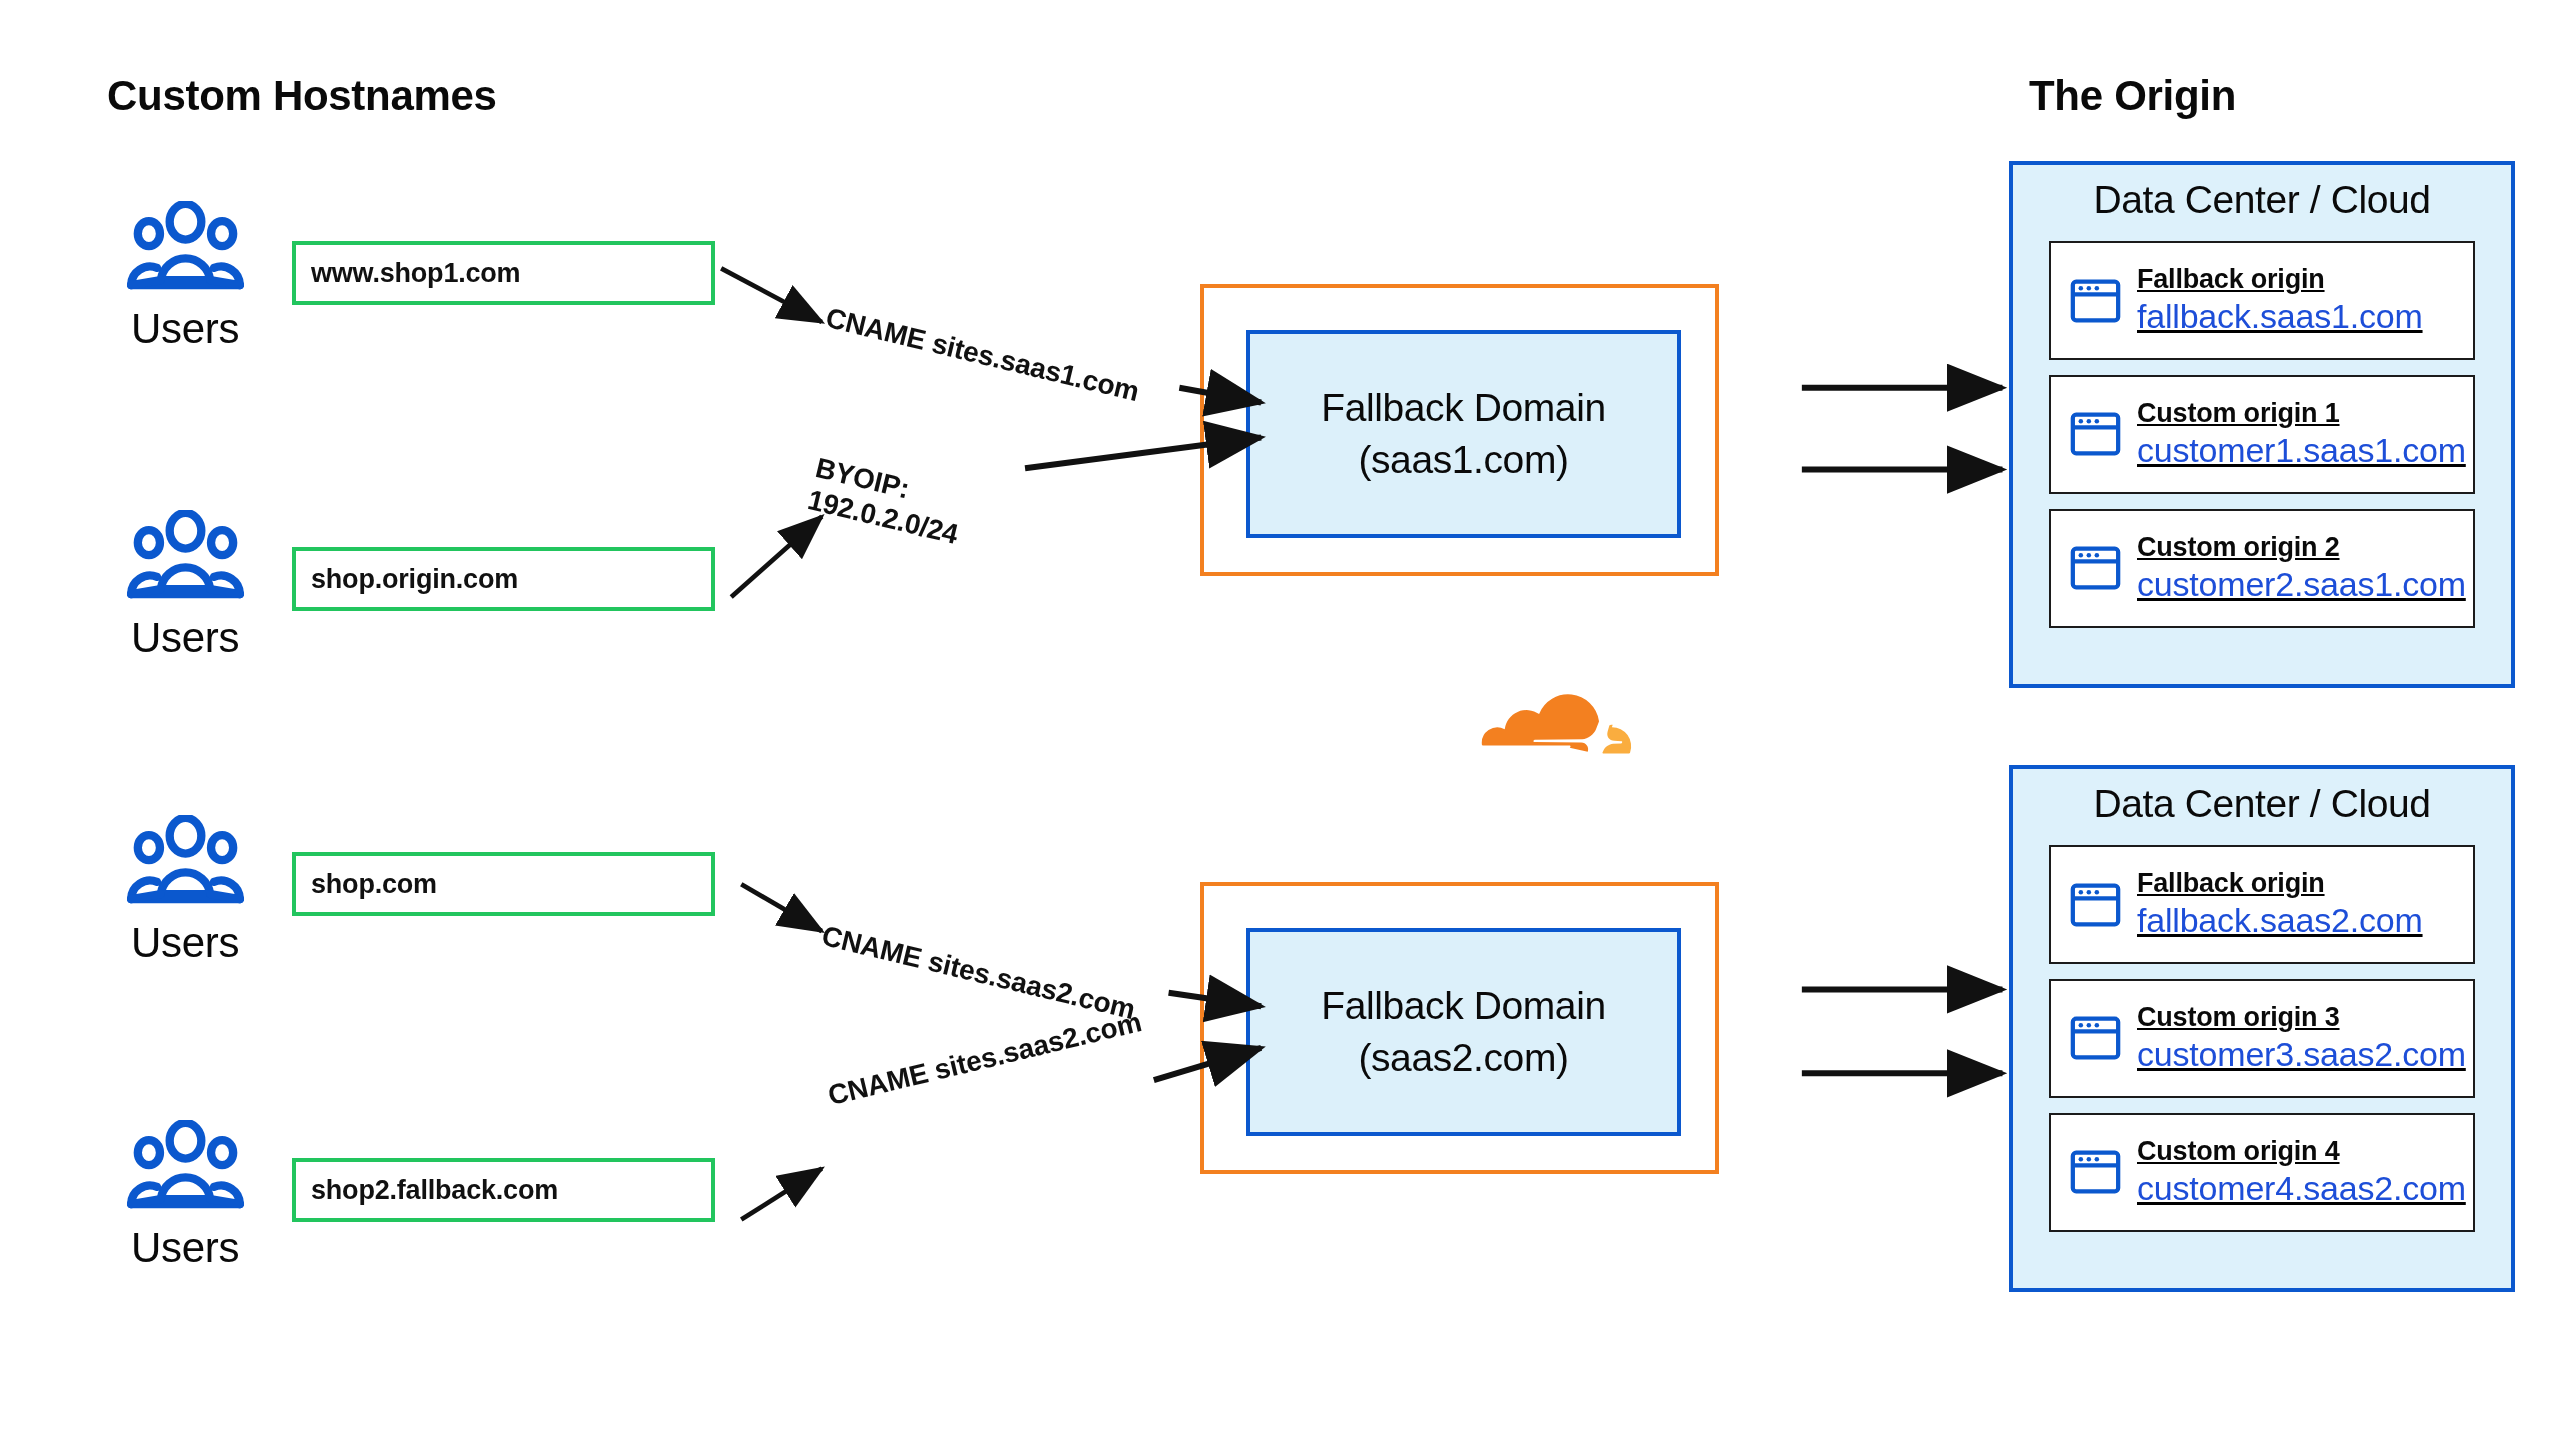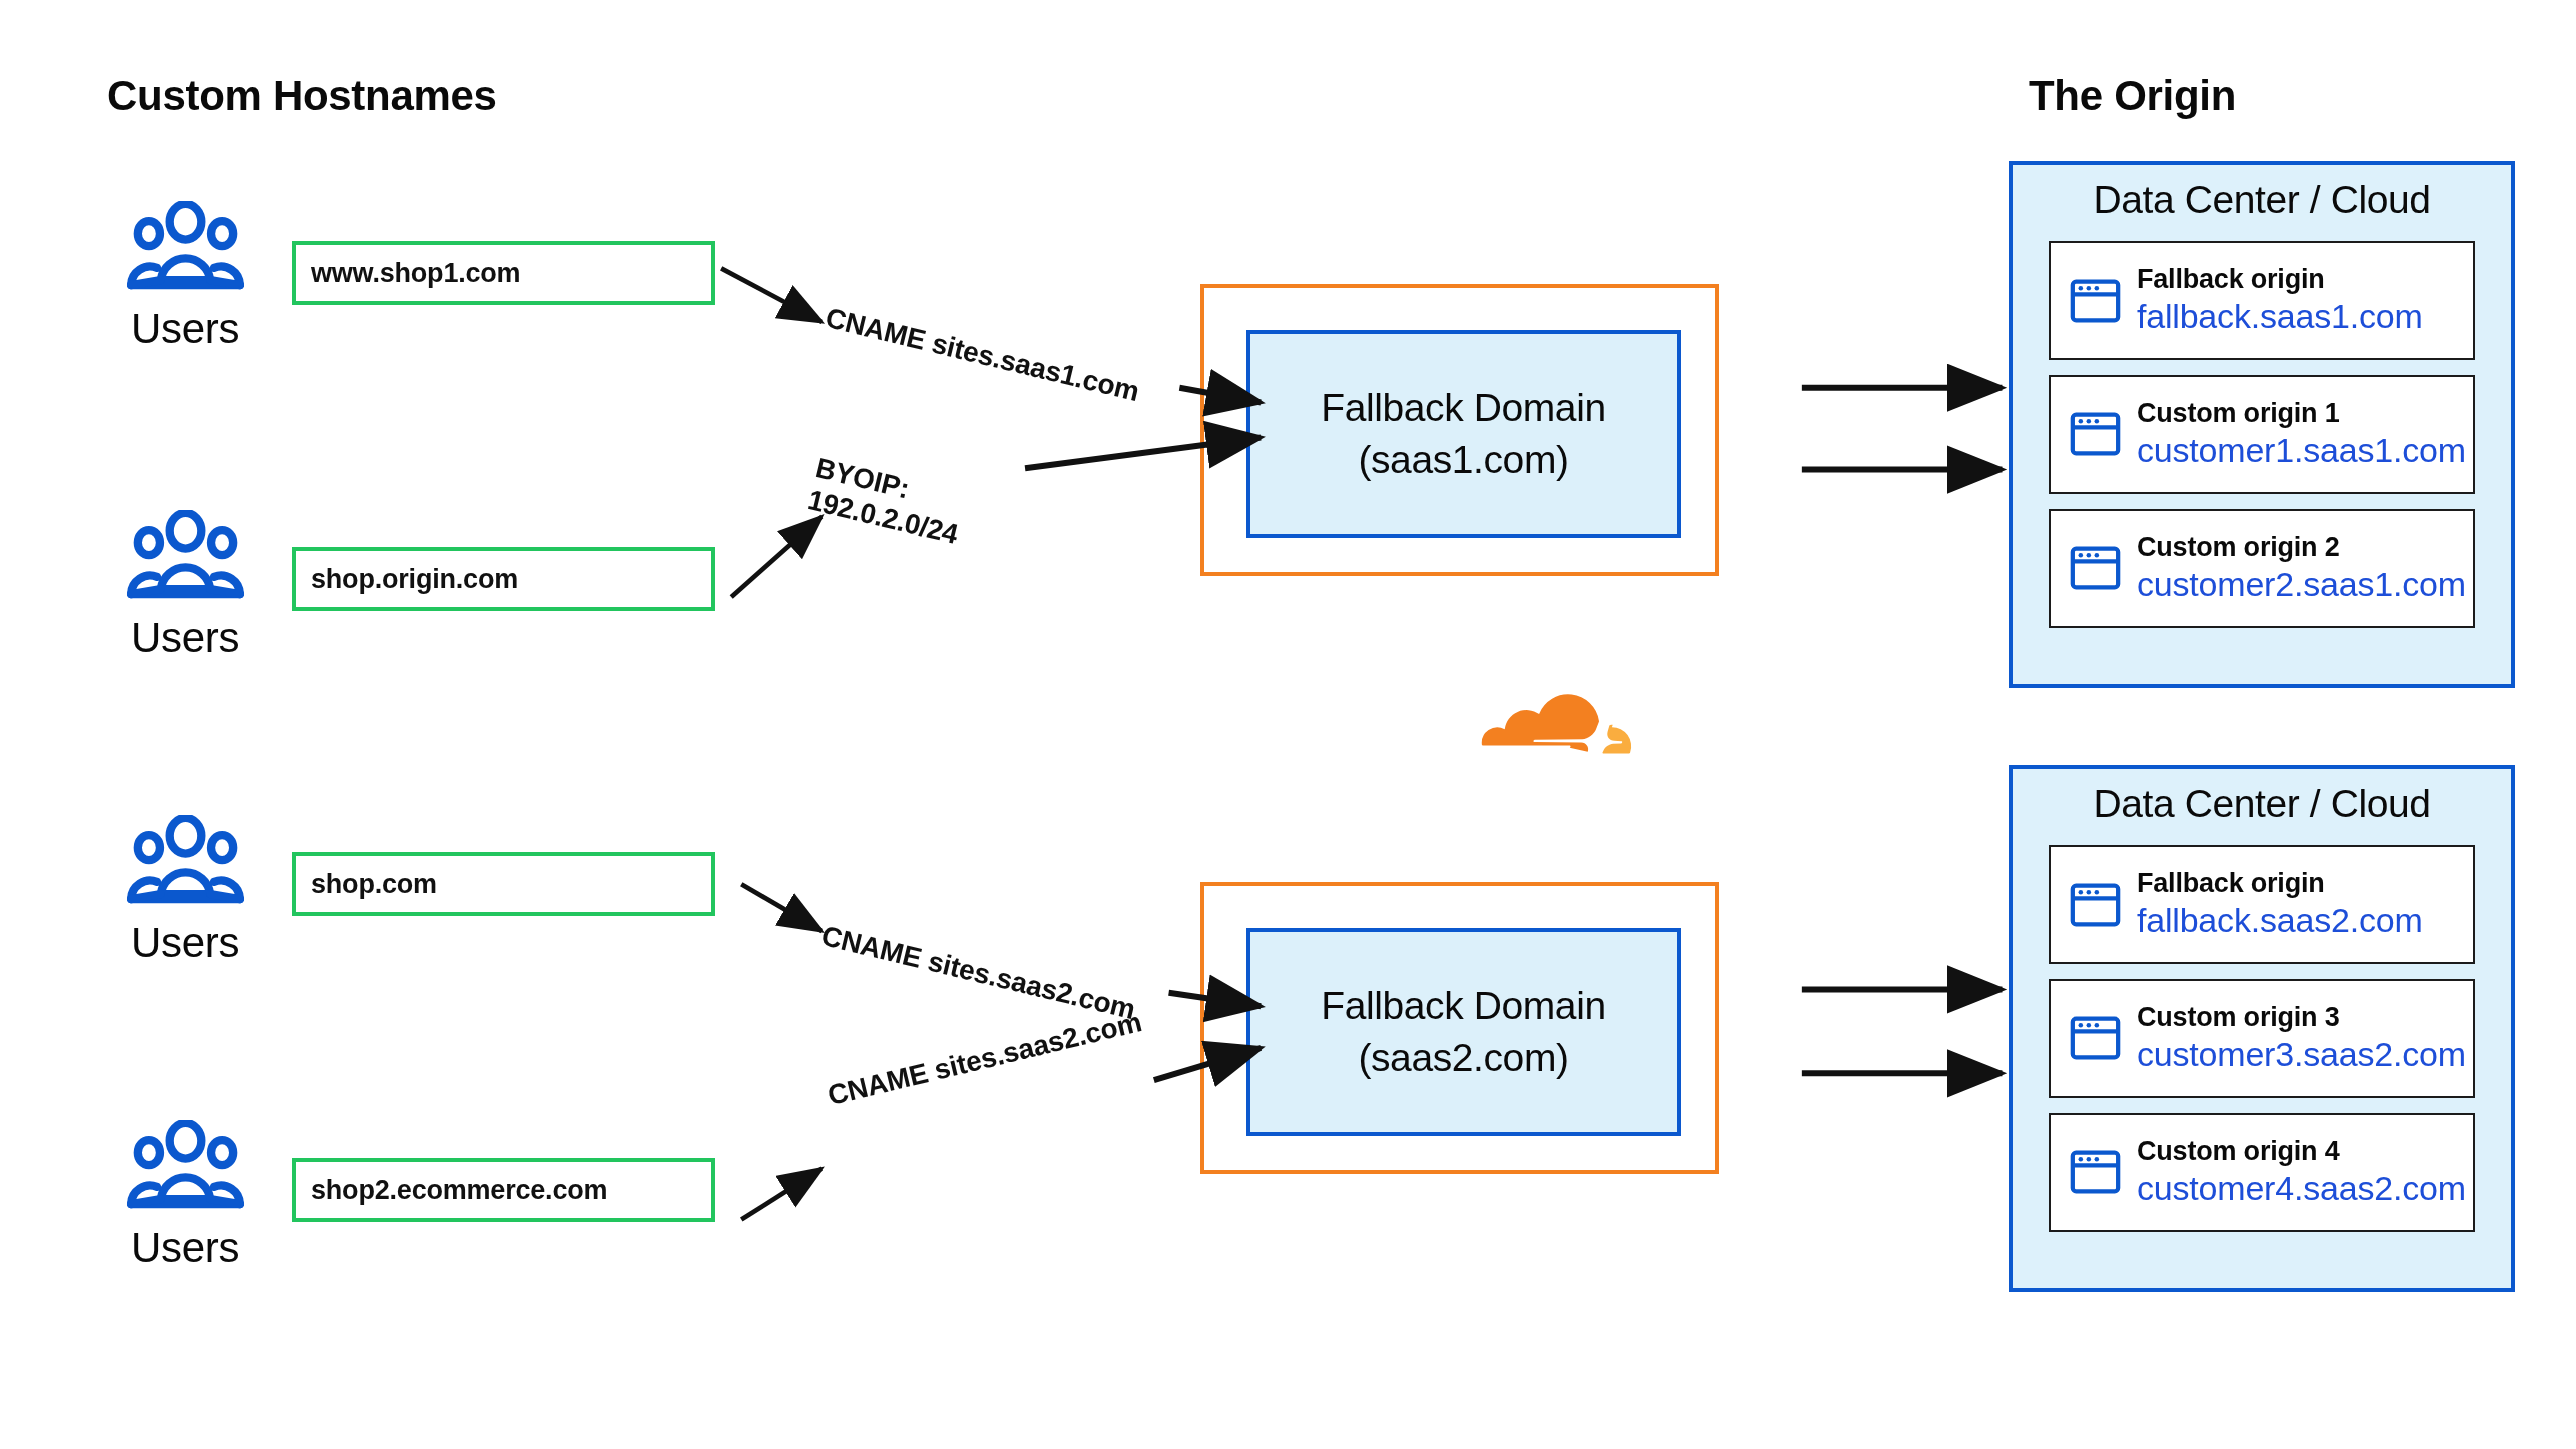--- a/index.html
+++ b/index.html
@@ -126,21 +126,21 @@
     border:2.7px solid #1b1b1b;
     background:#ffffff;
     height:119px;
     margin-bottom:14.8px;
     display:flex;
     align-items:center;
     padding-left:19px;
   }
   .origin-card:last-child{margin-bottom:8px;}
   .origin-icon{flex:0 0 auto;margin-right:16px;}
-  .origin-texts{display:flex;flex-direction:column;justify-content:center;}
+  .origin-texts{display:flex;flex-direction:column;justify-content:center;text-decoration:underline;}
   .origin-title{
     font-size:27px;
     font-weight:bold;
     color:#0a0a0a;
     letter-spacing:-0.2px;
     line-height:1.22;
     white-space:nowrap;
   }
   .origin-host{
     font-size:34px;
@@ -245,21 +245,21 @@
   <div class="hostname-box" id="hostname-box-1">
     <span class="hostname-text">www.shop1.com</span>
   </div>
   <div class="hostname-box" id="hostname-box-2">
     <span class="hostname-text">shop.origin.com</span>
   </div>
   <div class="hostname-box" id="hostname-box-3">
     <span class="hostname-text">shop.com</span>
   </div>
   <div class="hostname-box" id="hostname-box-4">
-    <span class="hostname-text">shop2.ecommerce.com</span>
+    <span class="hostname-text">shop2.fallback.com</span>
   </div>
 
   <div class="fallback-outer" id="fallback-outer-1">
     <div class="fallback-inner">
       <span class="fallback-line">Fallback Domain</span>
       <span class="fallback-line">(saas1.com)</span>
     </div>
   </div>
 
   <div class="fallback-outer" id="fallback-outer-2">

